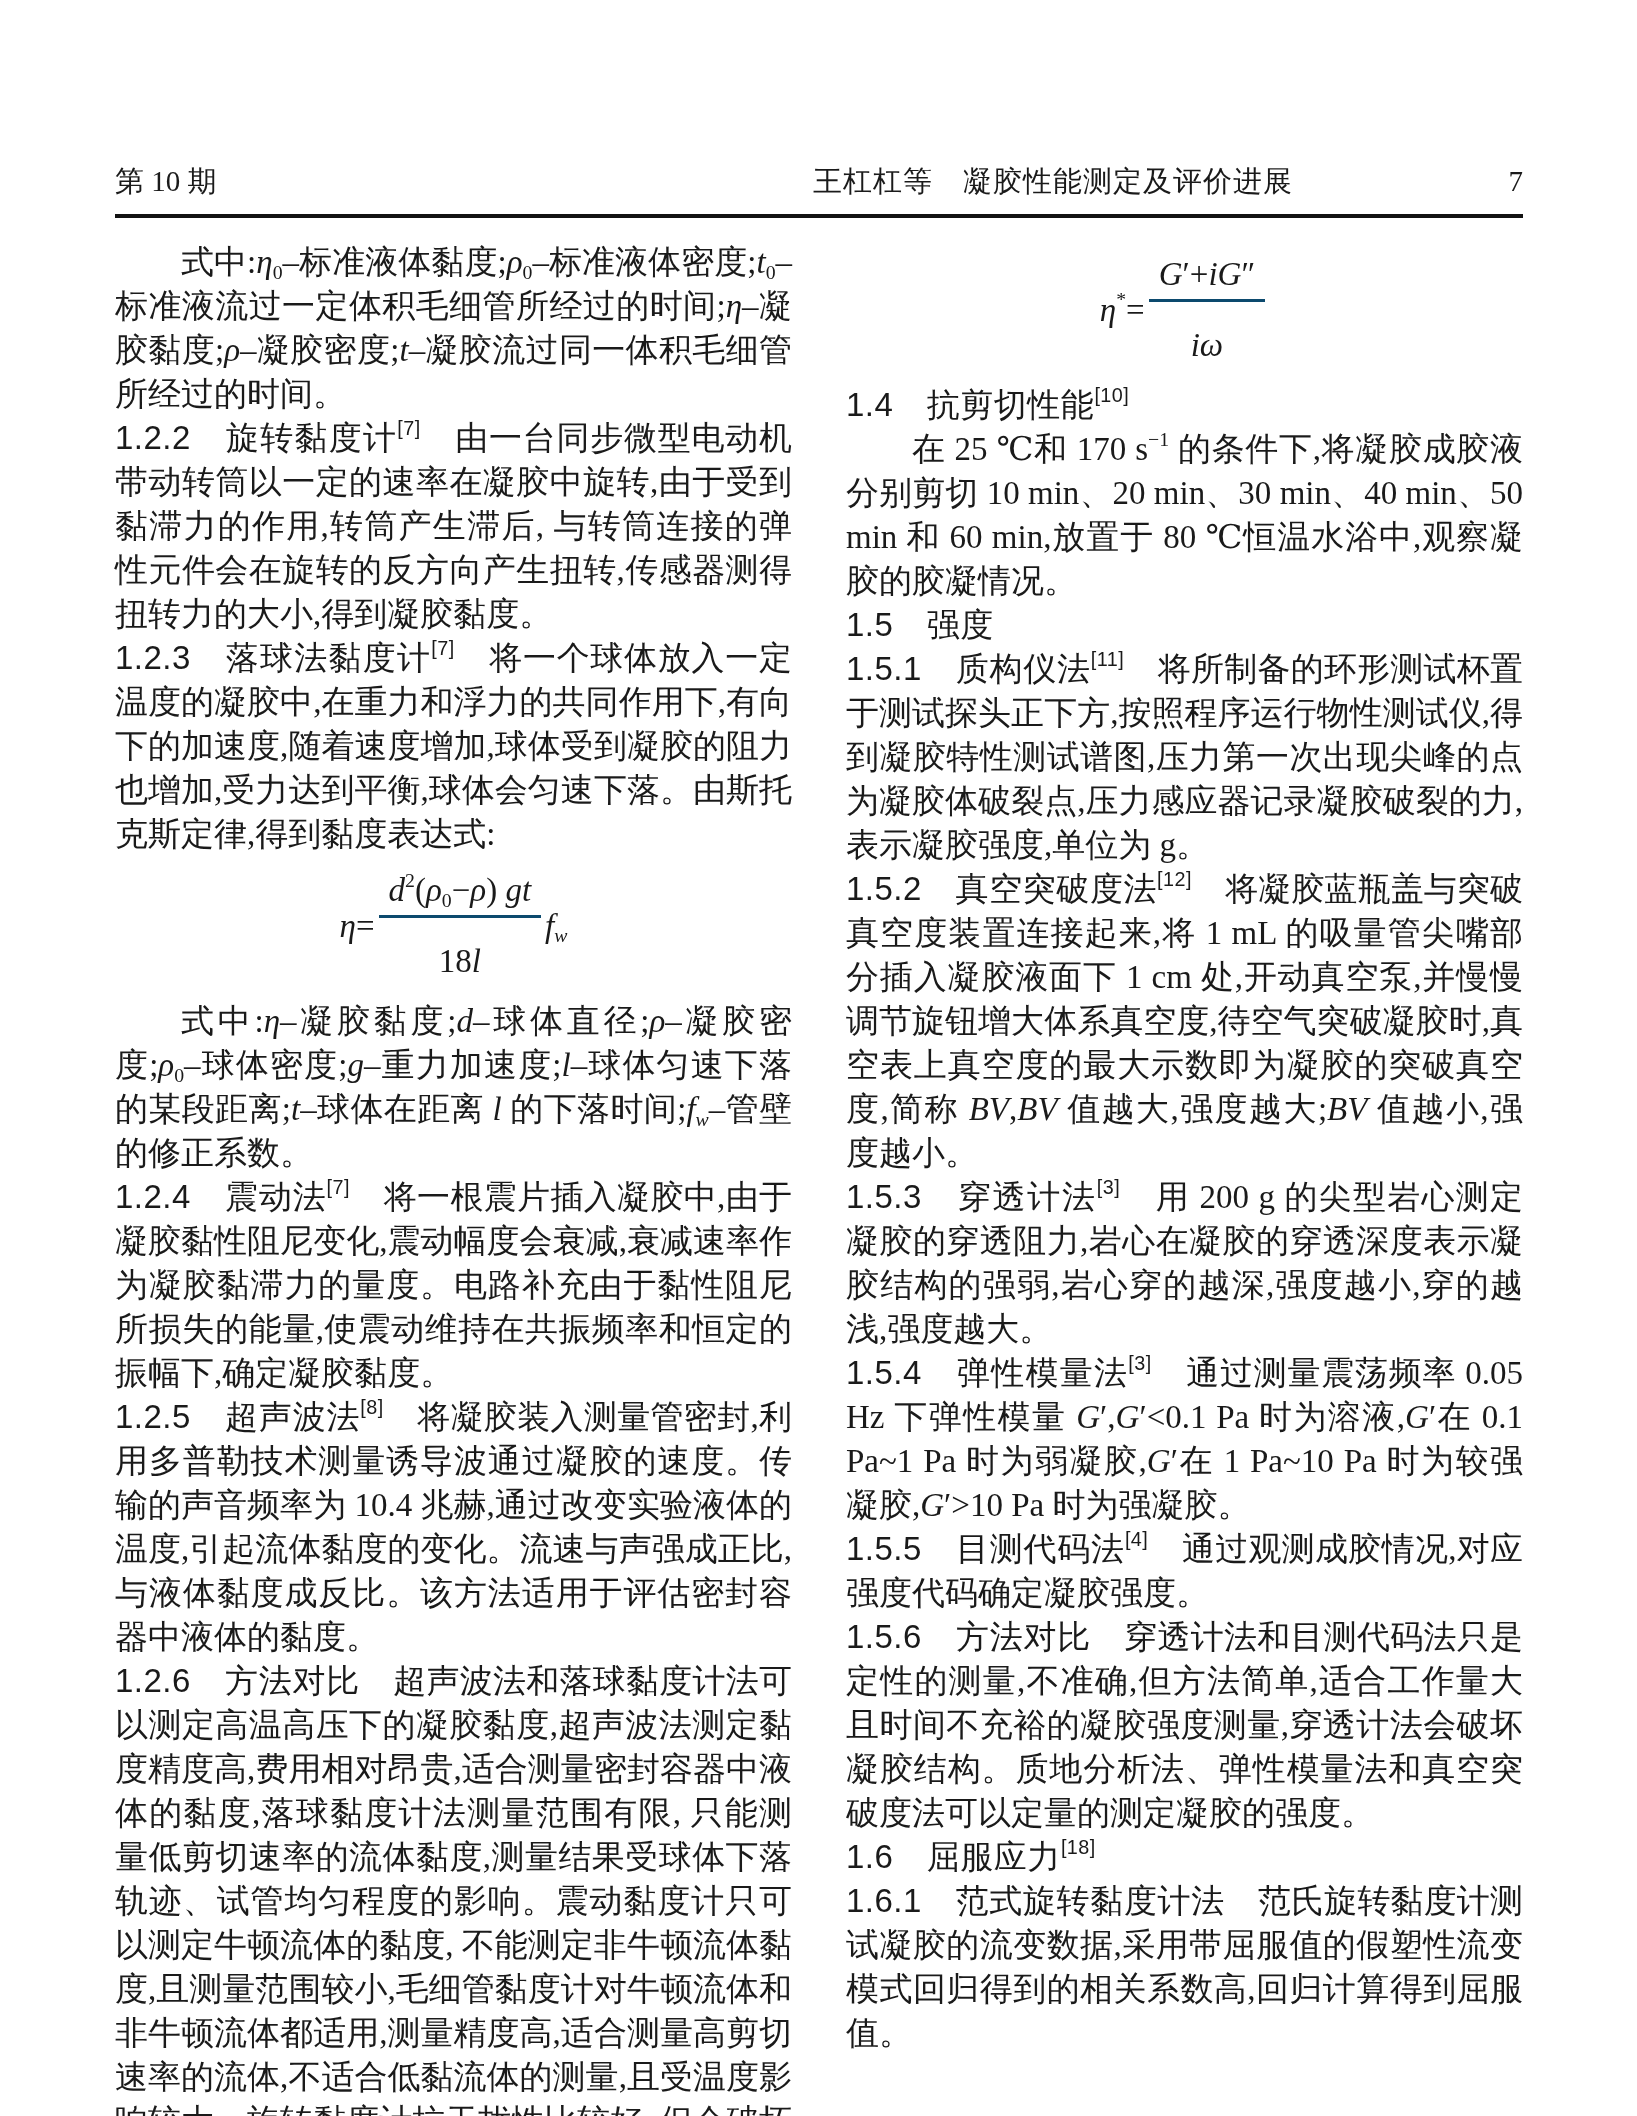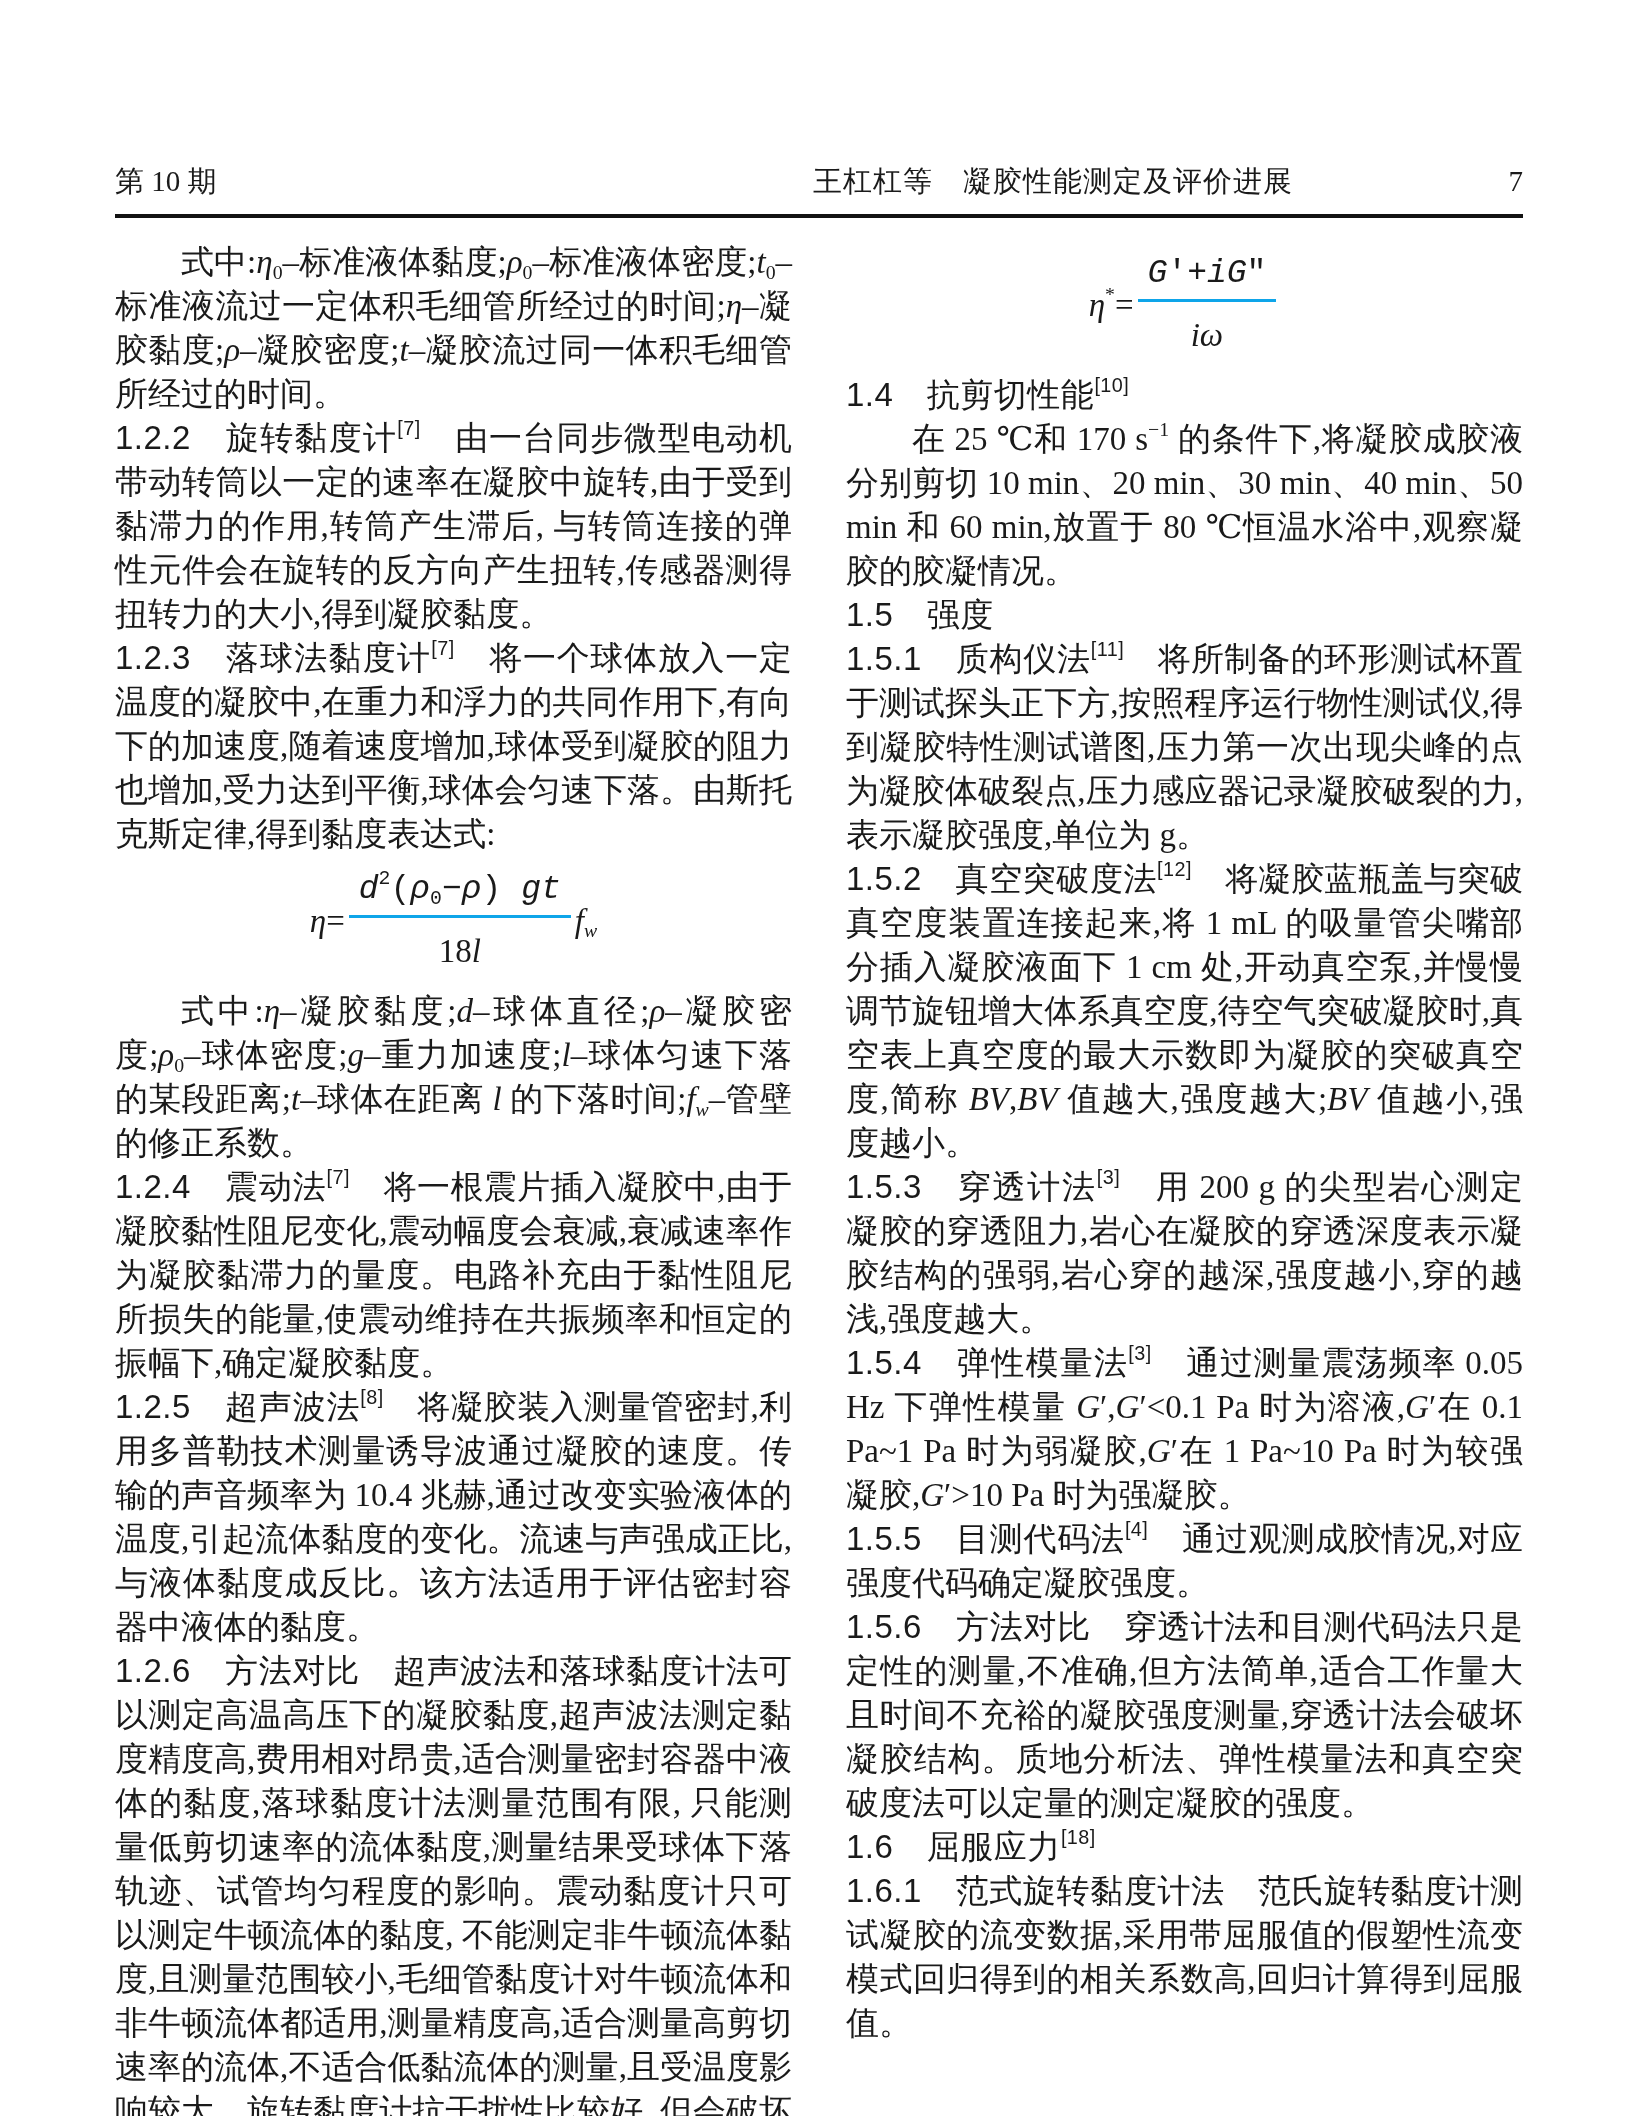--- a/index.html
+++ b/index.html
@@ -53,25 +53,25 @@
     display:flex;justify-content:center;align-items:center;
     padding:12px 0 16px;
     text-align:center;
   }
   .f-lhs{white-space:nowrap;}
   .frac{
     display:inline-flex;flex-direction:column;
     vertical-align:middle;margin:0 4px;
   }
   .frac .num{
-    display:block;border-bottom:3px solid #0ea5e9;
-    padding:0 10px 3px;line-height:44px;white-space:nowrap;font-family:Liberation Mono, monospace;
+    display:block;border-bottom:3px solid #0c4a6e;
+    padding:0 10px 3px;line-height:44px;white-space:nowrap;
   }
   .frac .den{
-    display:block;padding-top:11px;line-height:44px;white-space:nowrap;
+    display:block;padding-top:21px;line-height:44px;white-space:nowrap;
   }
   .f-suffix{white-space:nowrap;}
 </style>
 </head>
 <body>
 
 <div class="page">
   <div class="page-header">
     <span class="hdr-issue">第 10 期</span>
     <span class="hdr-title">王杠杠等　凝胶性能测定及评价进展</span>

